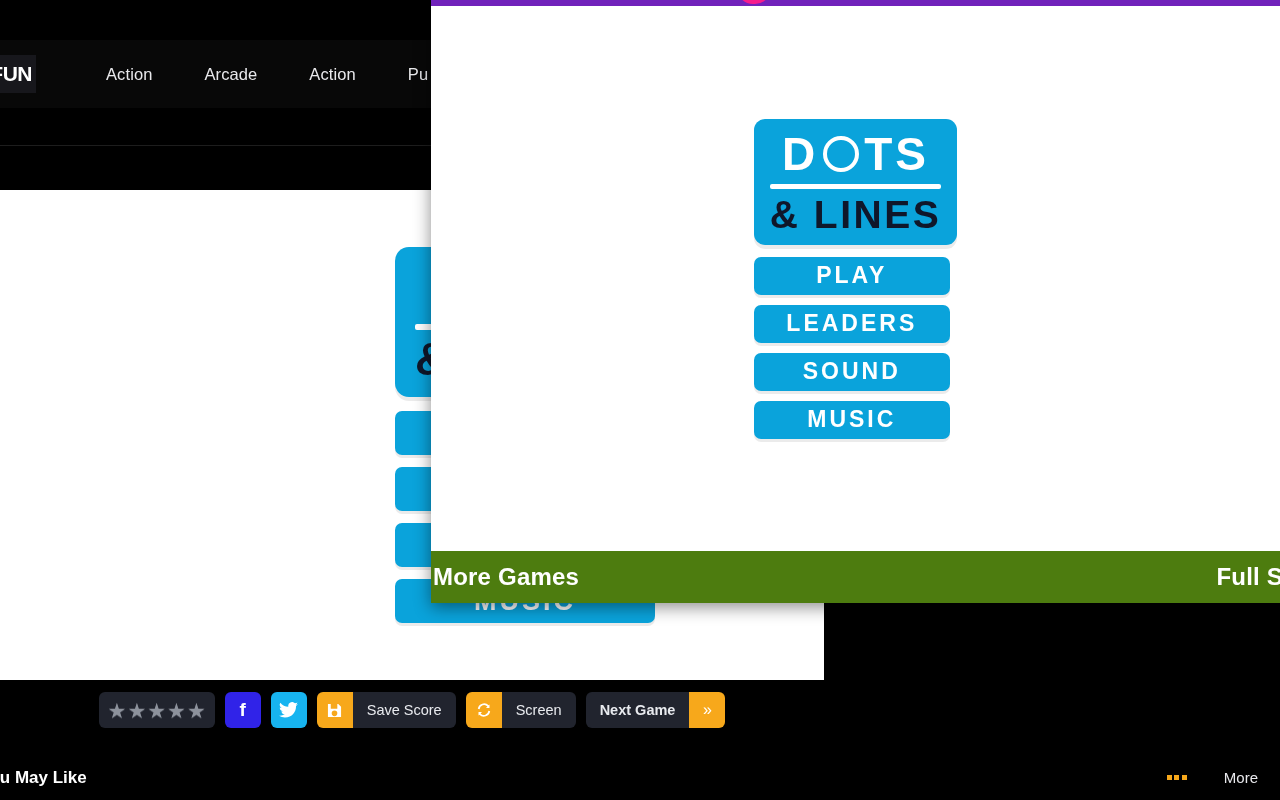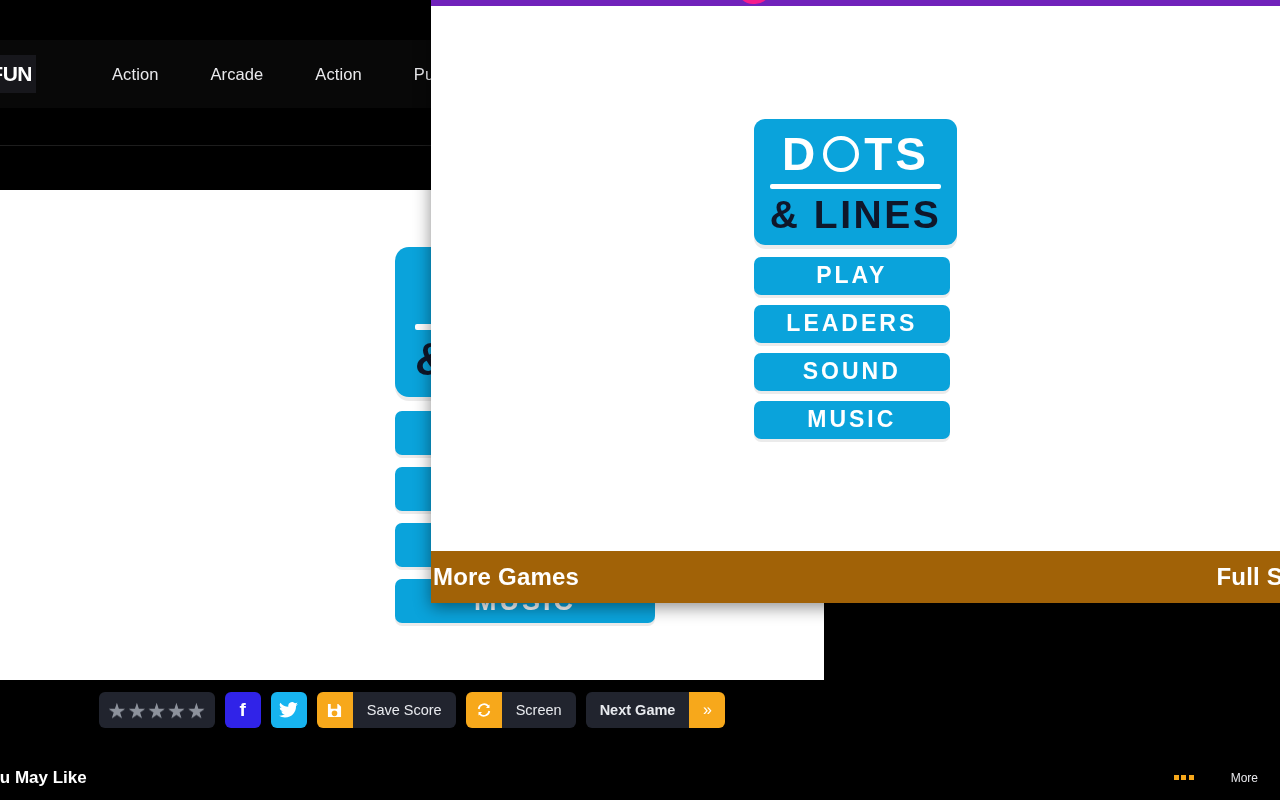--- a/index.html
+++ b/index.html
@@ -22,21 +22,21 @@
     display:flex; align-items:center;
   }
   .brand {
     position:absolute; left:-22px; top:55px;
     width:58px; height:38px;
     background:#17171c;
     display:flex; align-items:center; justify-content:flex-end;
     padding-right:4px;
     color:#fff; font-size:21px; font-weight:bold; letter-spacing:-0.5px;
   }
-  .navlinks { position:absolute; left:86px; top:40px; height:68px; display:flex; align-items:center; }
+  .navlinks { position:absolute; left:80px; top:40px; height:68px; display:flex; align-items:center; }
   .navlink {
     color:#e9e9ec; font-size:16.5px; font-weight:400;
     padding:0 26px; white-space:nowrap; letter-spacing:0.1px;
   }
   .navbar-divider {
     position:absolute; left:0; top:145px; width:100%; height:1px;
     background:#1d1d1d;
   }
   .subbar {
     position:absolute; left:0; top:146px; width:100%; height:44px;
@@ -149,21 +149,21 @@
     display:flex; align-items:center; justify-content:space-between;
     padding:0 22px 0 0;
   }
   .likes-title {
     color:#fff; font-size:17px; font-weight:bold;
     margin-left:-44px; white-space:nowrap;
   }
   .more-link { display:flex; align-items:center; gap:9px; cursor:pointer; }
   .dots3 { display:flex; gap:2.5px; }
   .dots3 i { width:5px; height:5px; background:#F7A81B; display:block; }
-  .more-txt { color:#e8e8ec; font-size:12px;margin-left:28px; }
+  .more-txt { color:#e8e8ec; font-size:15px;margin-left:28px; }
 
   
   .overlay {
     position:absolute; left:431px; top:-4px;
     width:849px; height:607px;
     background:#fff;
     box-shadow:0 4px 16px rgba(0,0,0,0.45);
     overflow:hidden;
   }
   .ov-topbar {
@@ -176,21 +176,21 @@
     background:#F61C8C;
     border-radius:0 0 18px 18px;
   }
   .ov-stage {
     position:absolute; left:0; top:10px; width:100%; height:545px;
     background:#fff;
     display:flex; align-items:center; justify-content:center;
   }
   .ov-bottombar {
     position:absolute; left:0; top:555px; width:100%; height:52px;
-    background:#a16207;
+    background:#4d7c0f;
     display:flex; align-items:center; justify-content:space-between;
     padding:0 0 0 0;
   }
   .ov-bb-left {
     color:#fff; font-size:24px; font-weight:bold;
     letter-spacing:0.2px; cursor:pointer; padding-left:2px;
   }
   .ov-bb-right {
     color:#fff; font-size:24px; font-weight:bold;
     letter-spacing:0.2px; cursor:pointer; white-space:nowrap;

